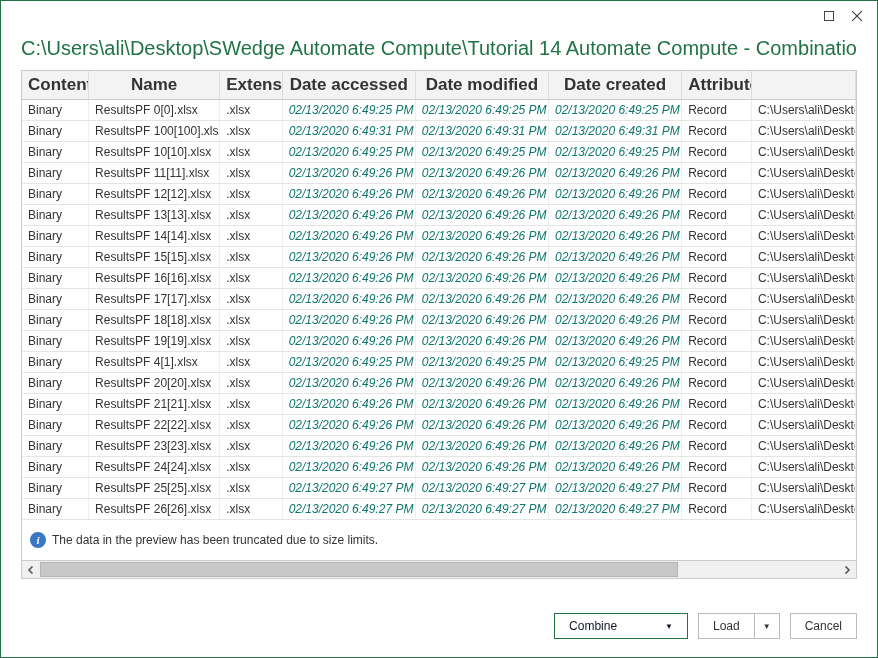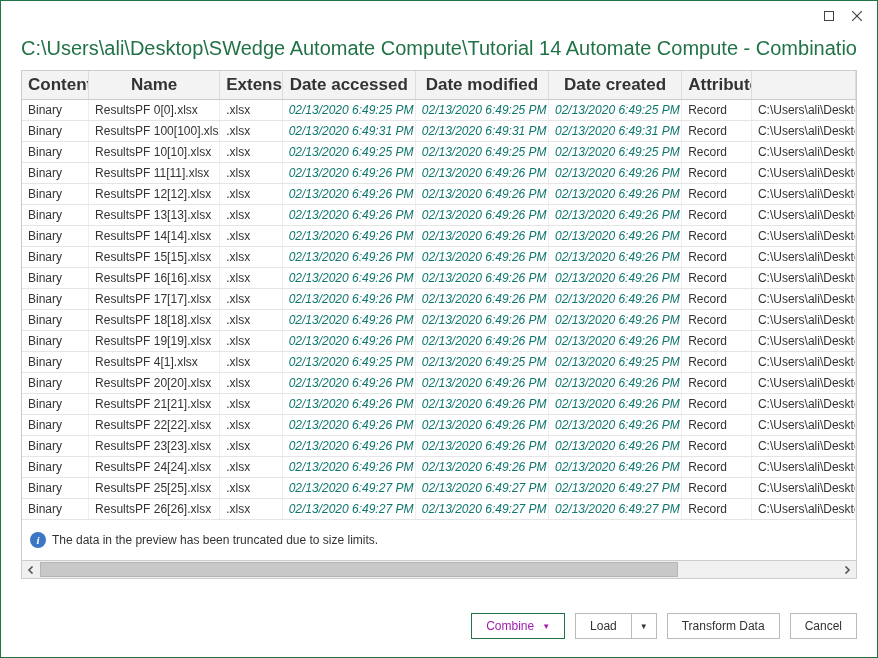--- a/index.html
+++ b/index.html
@@ -149,21 +149,22 @@
     background: #fff;
     display: flex;
     align-items: center;
     justify-content: center;
     font-size: 12px;
     color: #333;
     cursor: pointer;
   }
   .btn.primary {
     border: 1px solid #217346;
-    color: #a21caf;
+    color: #0f172a;
+    gap: 40px;
   }
   .btn .caret {
     margin-left: 8px;
     font-size: 8px;
   }
   .btn-split {
     display: flex;
     text-align: right;
   }
   .btn-split .btn { border-radius: 0; }
@@ -449,20 +450,17 @@
     </div>
     <div class="btn-split">
       <div class="btn main">
         <span>Load</span>
       </div>
       <div class="btn drop">
         <span class="caret" style="margin:0">▼</span>
       </div>
     </div>
     <div class="btn">
-      <span>Transform Data</span>
-    </div>
-    <div class="btn">
       <span>Cancel</span>
     </div>
   </div>
 
 </div>
 
 </body></html>

